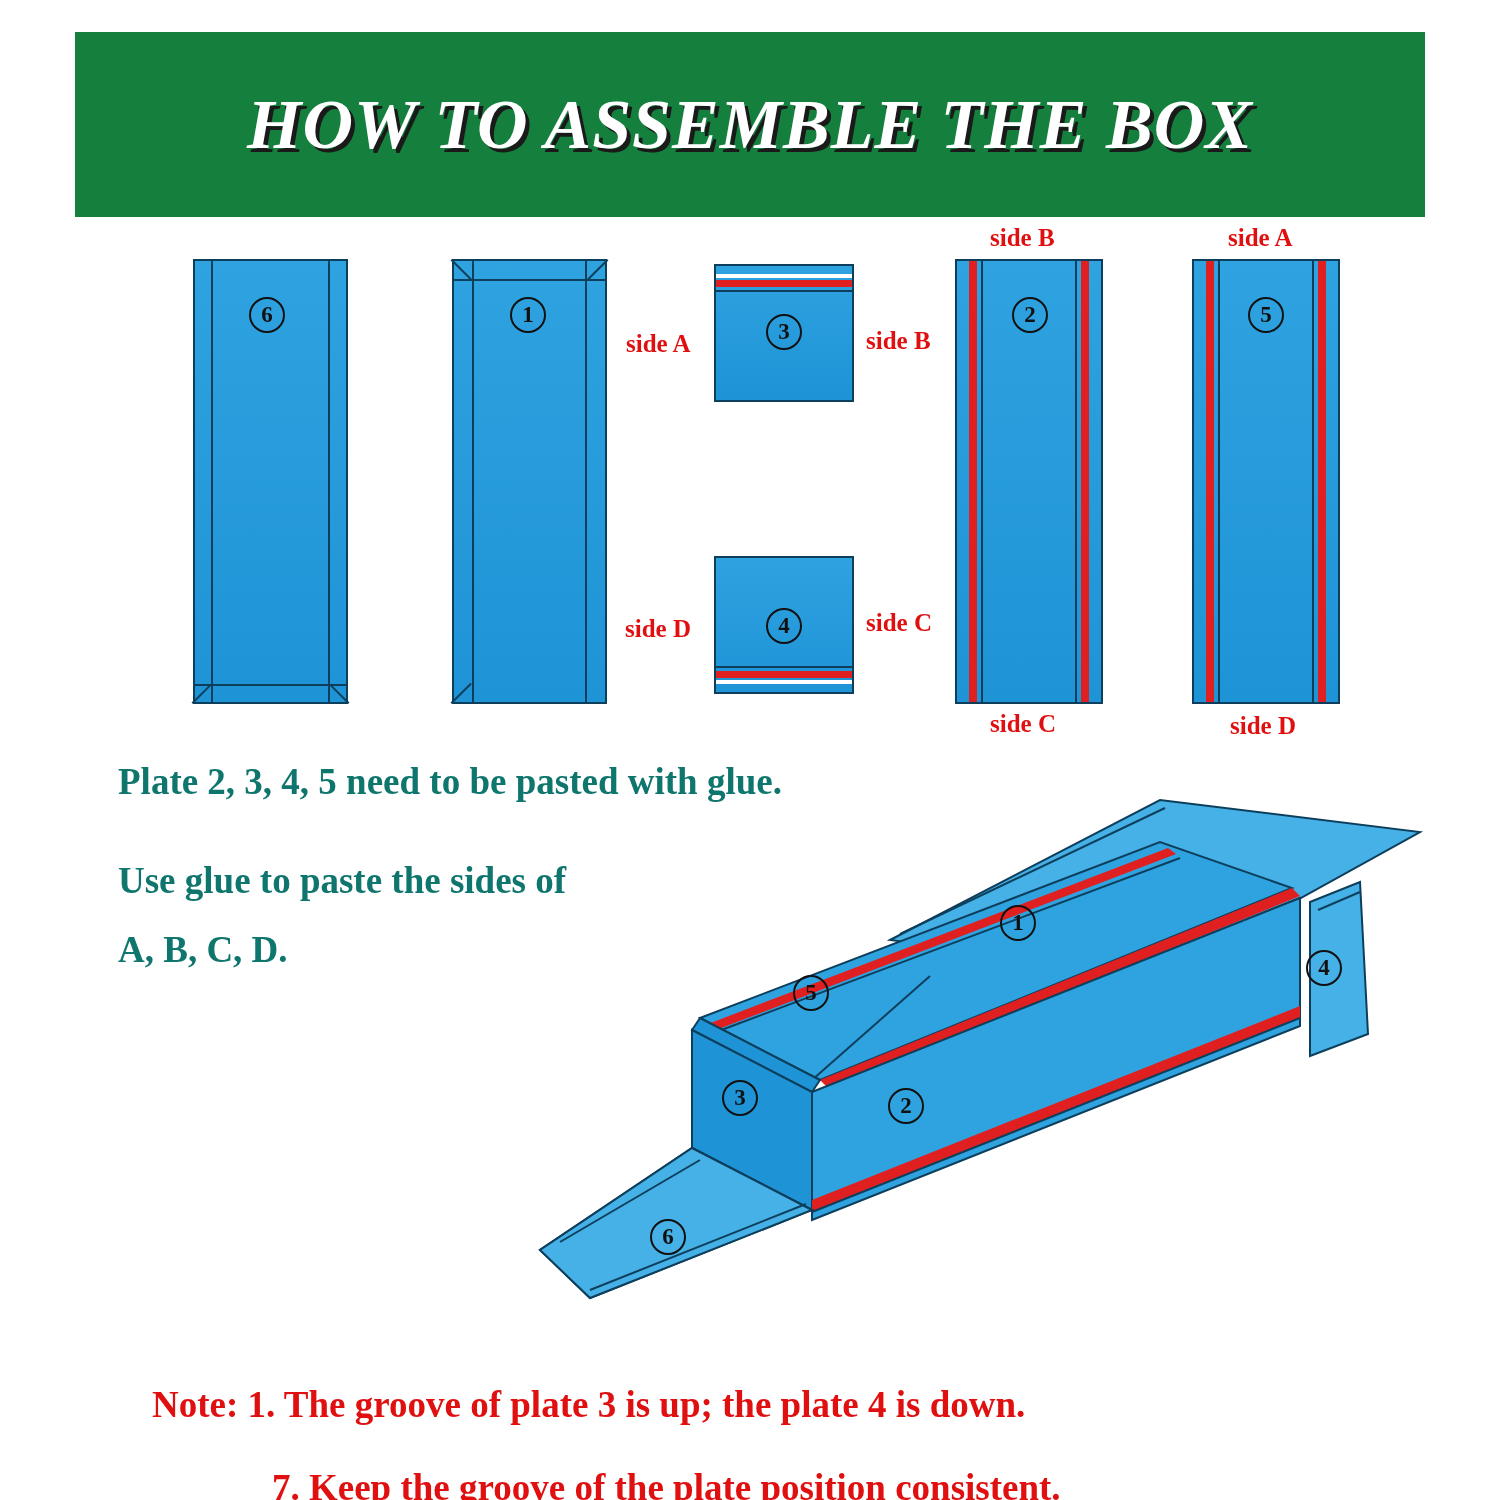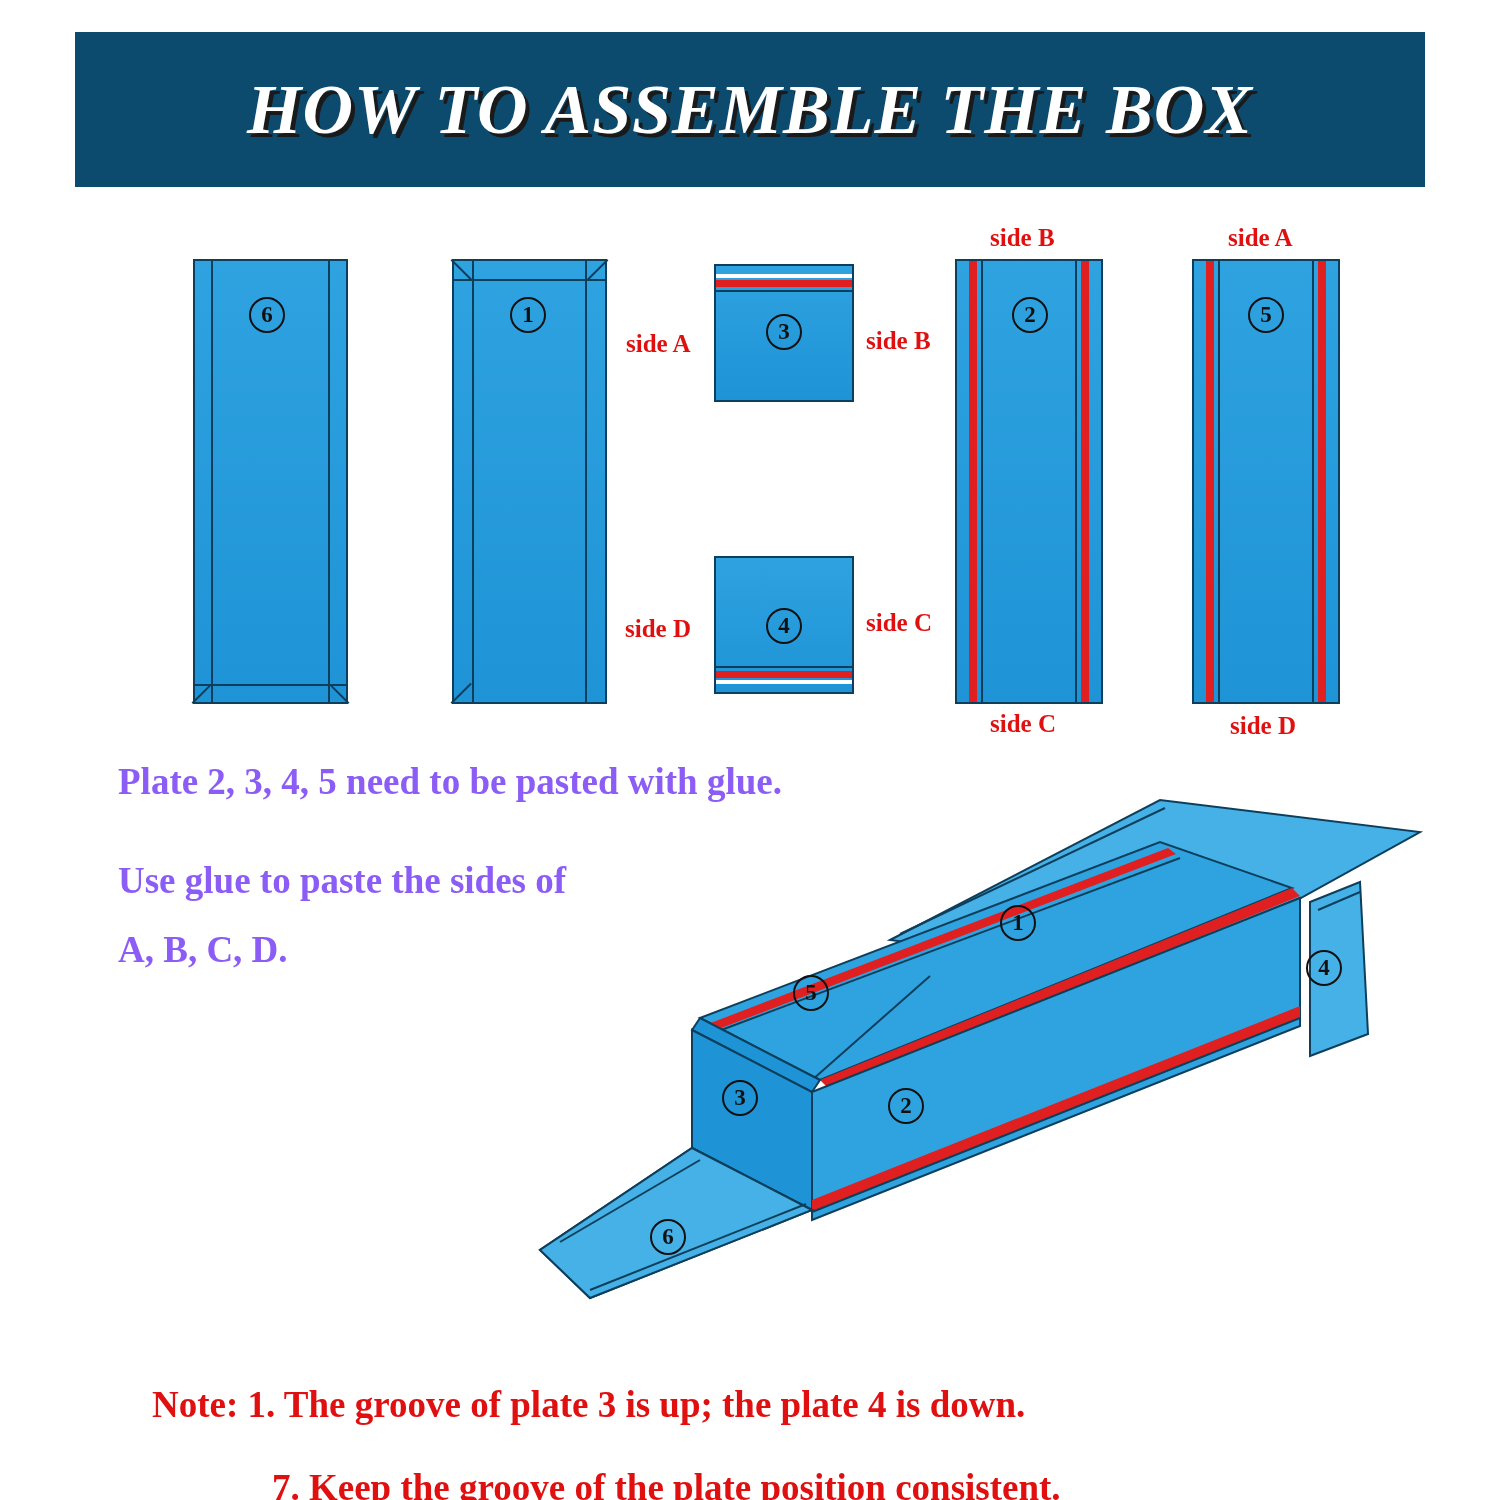--- a/index.html
+++ b/index.html
@@ -14,22 +14,22 @@
     overflow: hidden;
     font-family: "Liberation Serif", serif;
   }
 
   
   .header-banner {
     position: absolute;
     left: 75px;
     top: 32px;
     width: 1350px;
-    height: 155px;
-    background: #0c4a6e;
+    height: 185px;
+    background: #15803d;
   }
   .header-title {
     position: absolute;
     left: 0;
     top: 0;
     width: 100%;
     height: 100%;
     display: flex;
     align-items: center;
     justify-content: center;
@@ -95,21 +95,21 @@
     color: #e01010;
     white-space: nowrap;
   }
 
   
   .body-text {
     position: absolute;
     font-family: "Liberation Serif", serif;
     font-size: 37px;
     font-weight: bold;
-    color: #8b5cf6;
+    color: #0f766e;
     white-space: nowrap;
   }
   .note-text {
     position: absolute;
     font-family: "Liberation Serif", serif;
     font-size: 37px;
     font-weight: bold;
     color: #e01010;
     white-space: nowrap;
     margin-top: 28px;

